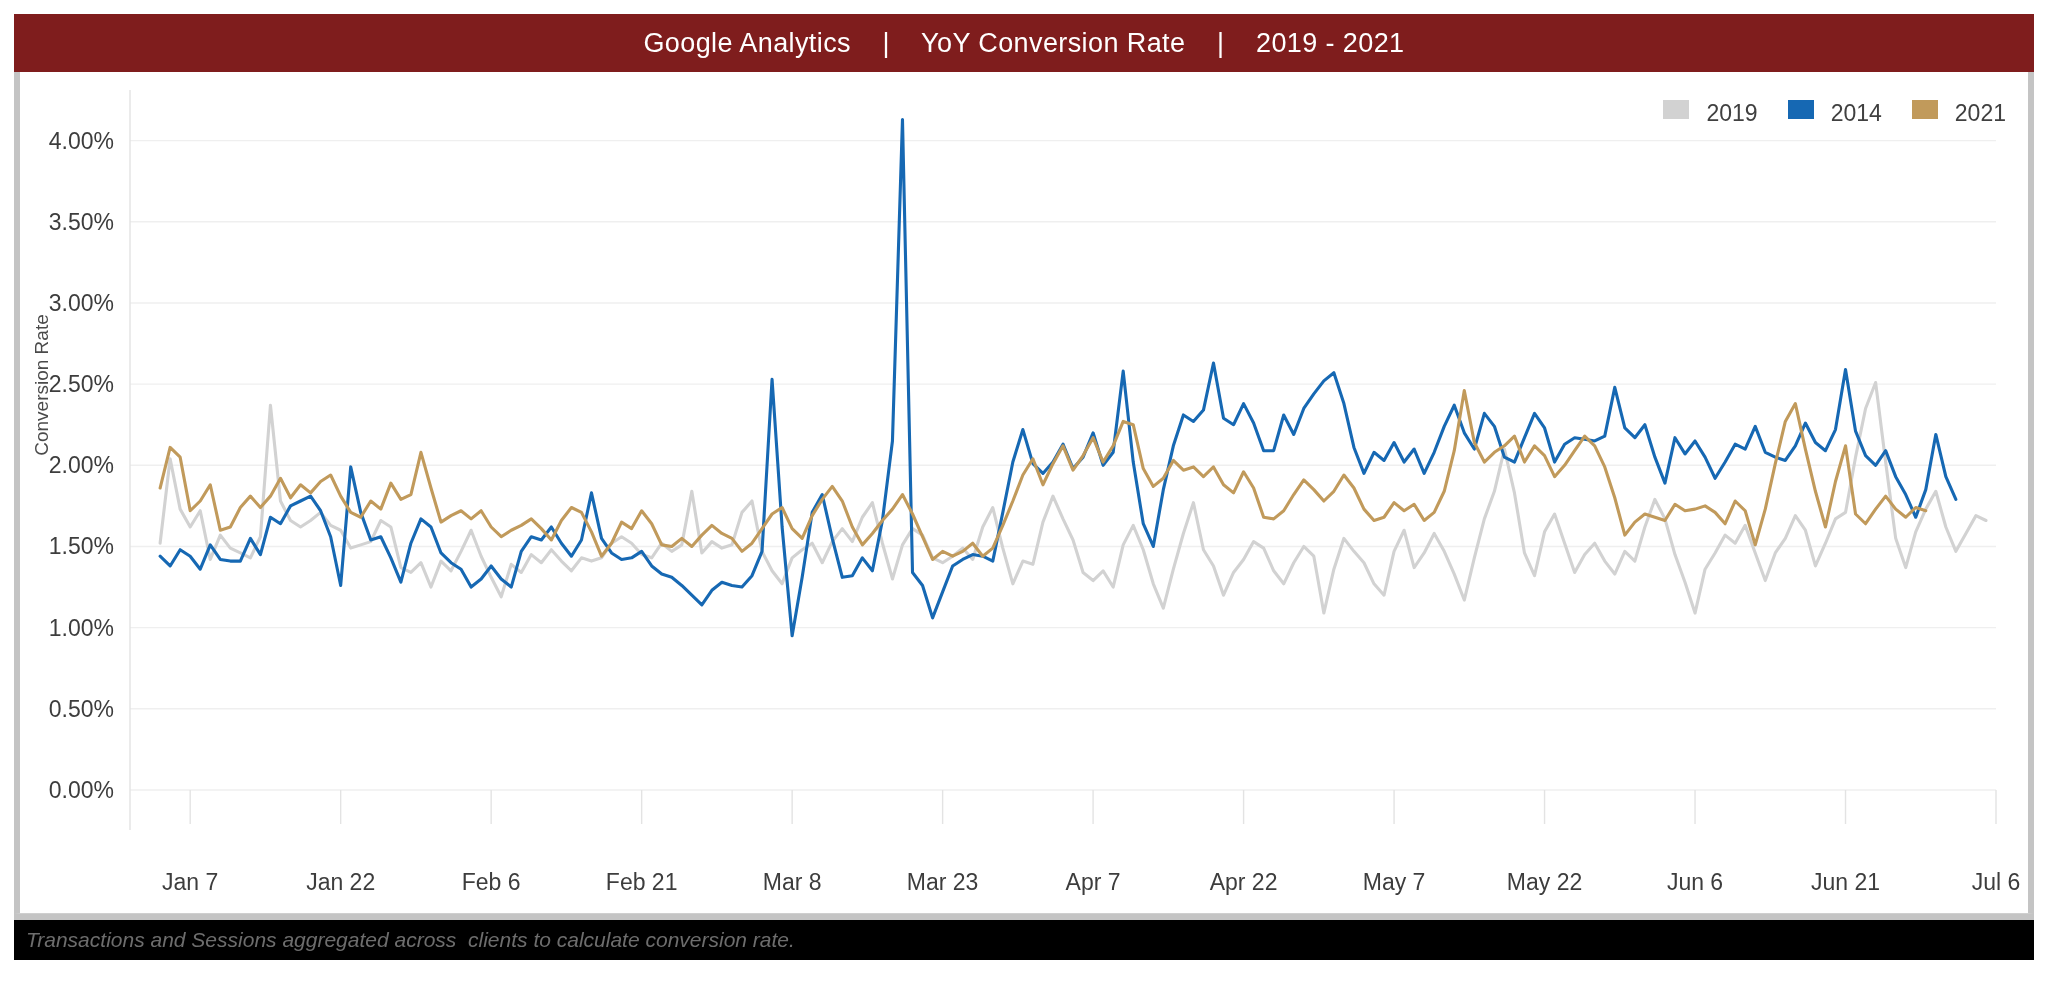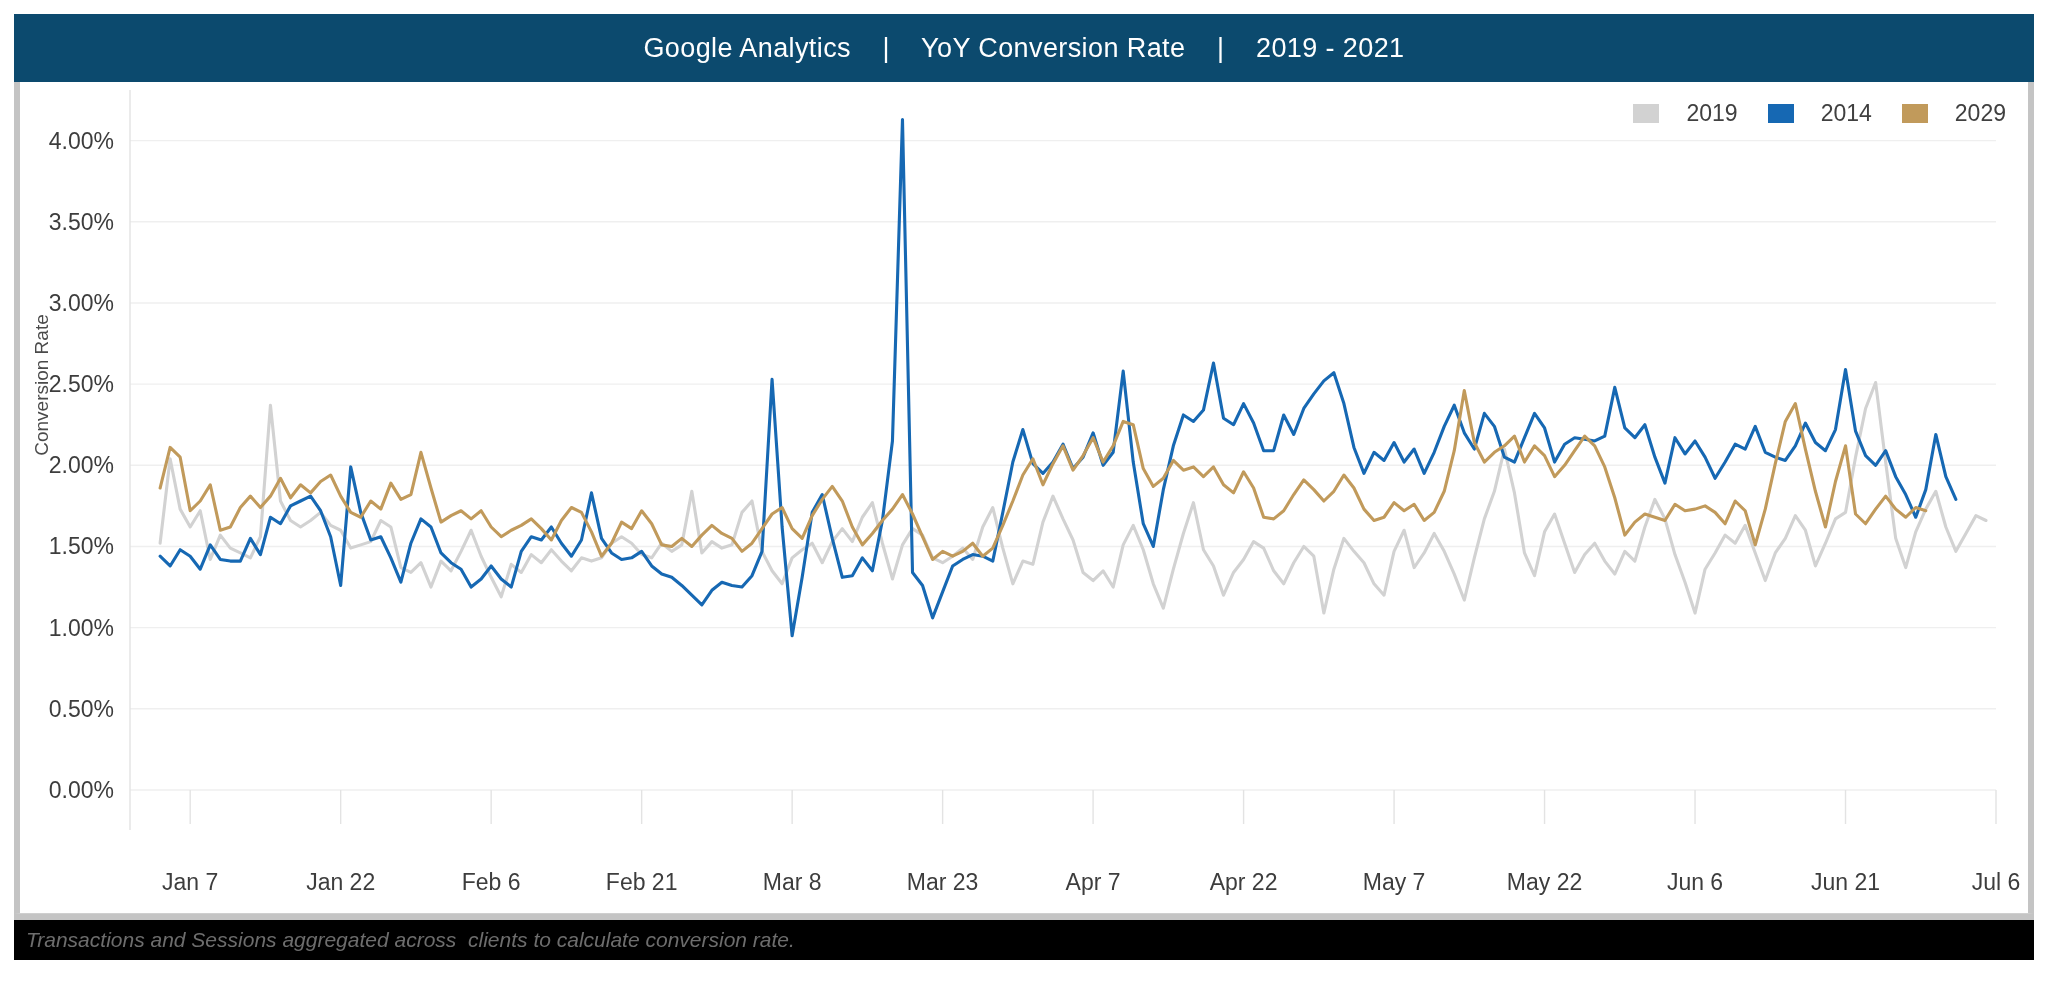--- a/index.html
+++ b/index.html
@@ -22,39 +22,39 @@
     width: 2020px; height: 900px;
     border: 1px solid #cfcfcf;
     border-left: 6px solid #c4c4c4;
     border-right: 6px solid #c4c4c4;
     background: #ffffff;
   }
   
   #title-bar {
     position: absolute;
     left: 14px; top: 14px;
-    width: 2020px; height: 68px;
-    background: #0c4a6e;
+    width: 2020px; height: 58px;
+    background: #7f1d1d;
     display: flex; align-items: center; justify-content: center;
   }
   #title-text {
     color: #ffffff;
     font-size: 27px;
     letter-spacing: 0.4px;
     white-space: pre;
     font-weight: 400;
   }
   
   #legend {
     position: absolute;
     right: 42px; top: 100px;
     display: flex; align-items: center; gap: 30px;
     z-index: 5;
   }
-  .legend-item { display: flex; align-items: center; gap: 27px; }
+  .legend-item { display: flex; gap: 17px; }
   .legend-swatch { width: 26px; height: 19px; display:block; }
   .legend-label { font-size: 23px; color: #404040; }
   
   #plot-wrap {
     position: absolute;
     left: 14px; top: 72px;
     width: 2020px; height: 842px;
   }
   #chart-svg { display: block; }
   .ytick-label { font-size: 23px; fill: #3d3d3d; }
@@ -100,21 +100,21 @@
     <div class="legend-item">
       <span class="legend-swatch" style="background: rgb(210, 210, 210);"></span>
       <span class="legend-label">2019</span>
     </div>
     <div class="legend-item">
       <span class="legend-swatch" style="background: rgb(22, 104, 179);"></span>
       <span class="legend-label">2014</span>
     </div>
     <div class="legend-item">
       <span class="legend-swatch" style="background: rgb(193, 154, 91);"></span>
-      <span class="legend-label">2029</span>
+      <span class="legend-label">2021</span>
     </div>
   </div>
 
   <div id="plot-wrap">
     <svg id="chart-svg" width="2020" height="842" viewBox="0 0 2020 842">
       <g id="gridlines">
           <line x1="116" y1="718" x2="1982" y2="718" class="gridline"></line>
           <line x1="116" y1="636.8235294117648" x2="1982" y2="636.8235294117648" class="gridline"></line>
           <line x1="116" y1="555.6470588235294" x2="1982" y2="555.6470588235294" class="gridline"></line>
           <line x1="116" y1="474.47058823529414" x2="1982" y2="474.47058823529414" class="gridline"></line>

